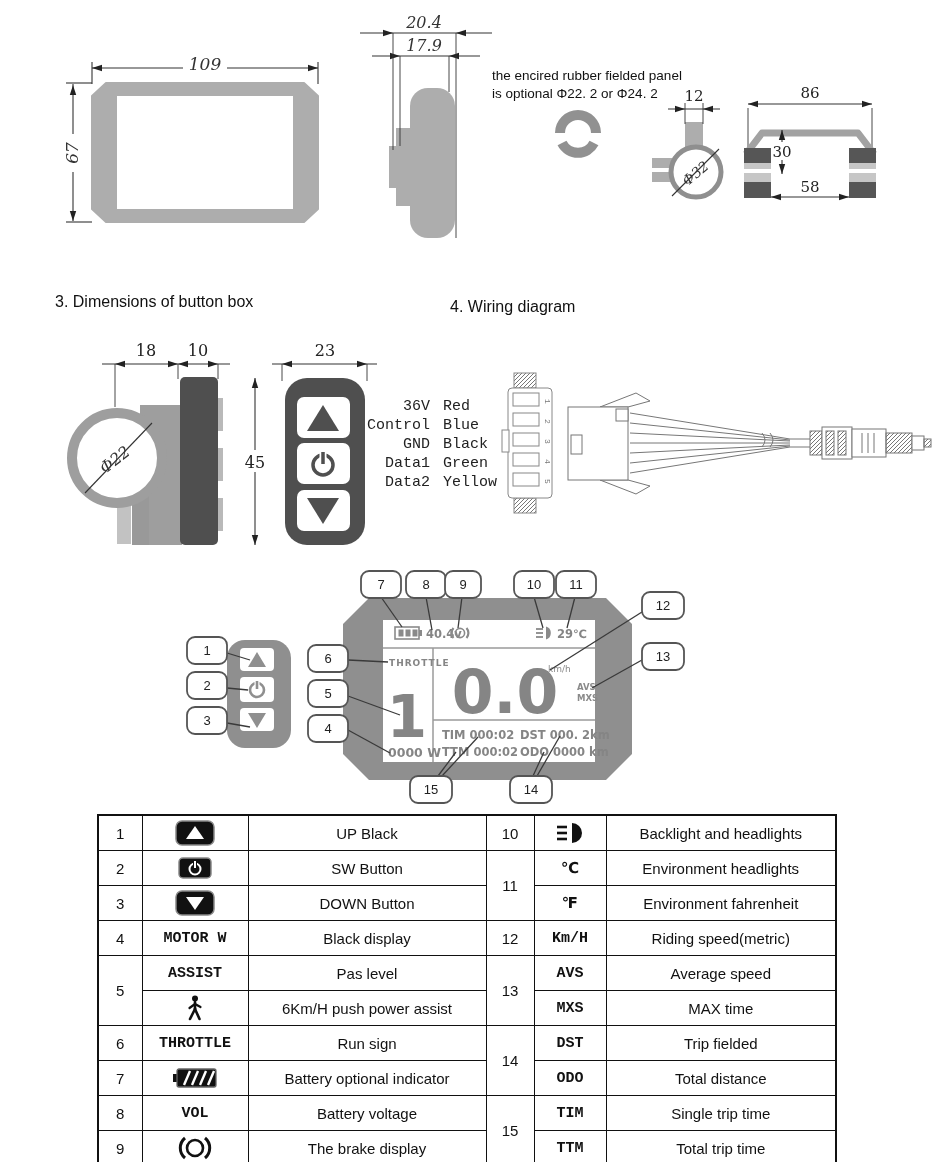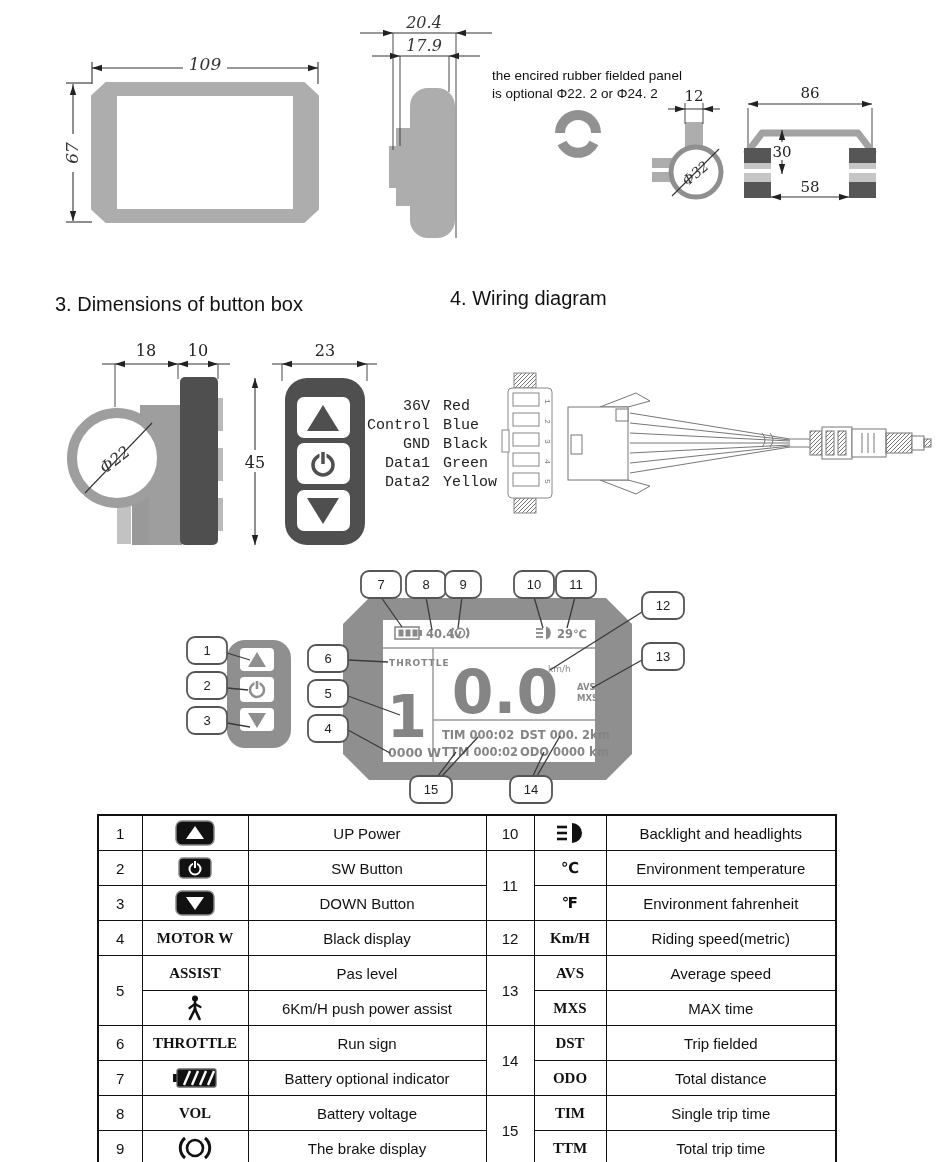--- a/index.html
+++ b/index.html
@@ -1,31 +1,31 @@
 <!DOCTYPE html>
 <html><head>
 <meta charset="utf-8">
 <style>
   html,body{margin:0;padding:0;background:#ffffff;}
   #page{position:relative;width:950px;height:1162px;background:#fff;overflow:hidden;
         font-family:"Liberation Sans",sans-serif;color:#1a1a1a;}
   .abs{position:absolute;}
-  .heading{font-size:20px;color:#111;}
+  .heading{font-size:16px;color:#111;}
   
   svg text.dim-i{font-family:"DejaVu Serif",serif;font-style:italic;fill:#333;}
   svg text.dim-u{font-family:"DejaVu Serif",serif;fill:#222;}
   svg text.mono{font-family:"Liberation Mono",monospace;fill:#222;}
   svg text.lcd{font-family:"DejaVu Sans",sans-serif;fill:#858585;font-weight:bold;}
   svg text.lcd-s{font-family:"DejaVu Sans",sans-serif;fill:#8a8a8a;}
   svg text.co{font-family:"Liberation Sans",sans-serif;fill:#222;font-size:13px;}
   
   table.spec{border-collapse:collapse;table-layout:fixed;width:738px;border:2px solid #111;}
   table.spec td{border:1.5px solid #111;text-align:center;vertical-align:middle;
                 height:34px;padding:0;font-size:15px;color:#111;overflow:hidden;}
-  td.sym{font-family:Liberation Serif, serif;font-weight:bold;font-size:16px;margin-top:48px;}
+  td.sym{font-family:Liberation Mono, monospace;font-weight:bold;font-size:16px;margin-top:48px;}
   td.deg{font-family:"DejaVu Sans",sans-serif;font-weight:bold;font-size:17px;}
   td.icn svg{vertical-align:middle;}
 </style>
 </head>
 <body>
 
 <div id="page">
 
   <svg class="abs" style="left:0;top:0" width="950" height="280" viewBox="0 0 950 280">
 
@@ -119,21 +119,21 @@
       <rect x="772" y="142" width="20" height="18" fill="#fff"></rect>
       <text class="dim-u" x="782" y="157" font-size="15" text-anchor="middle">30</text>
       <line x1="771" y1="197" x2="849" y2="197" stroke="#333" stroke-width="1.1"></line>
       <polygon points="771,197 781,193.8 781,200.2" fill="#222"></polygon>
       <polygon points="849,197 839,193.8 839,200.2" fill="#222"></polygon>
       <text class="dim-u" x="810" y="192" font-size="15" text-anchor="middle">58</text>
     </g>
   </svg>
 
   <div class="abs heading" style="left:55px;top:293px">3. Dimensions of button box</div>
-  <div class="abs heading" style="left:450px;top:287px">4. Wiring diagram</div>
+  <div class="abs heading" style="left:450px;top:298px">4. Wiring diagram</div>
 
   <svg class="abs" style="left:0;top:335px" width="950" height="235" viewBox="0 0 950 235">
     <defs>
       <pattern id="hatchA" width="4" height="4" patternUnits="userSpaceOnUse">
         <path d="M0,4 L4,0" stroke="#777" stroke-width="1"></path>
       </pattern>
     </defs>
 
     <g>
       <line x1="102" y1="29" x2="230" y2="29" stroke="#333" stroke-width="1.1"></line>
@@ -403,21 +403,21 @@
       </colgroup>
       <tbody>
           <tr>
         <td>1</td>
         <td class="icn">
           <svg width="42" height="26" viewBox="0 0 42 26">
                 <rect x="2" y="1" width="38" height="24" rx="6" fill="#111" stroke="#888" stroke-width="1.5"></rect>
                 <polygon points="21,6 30,19 12,19" fill="#fff"></polygon>
               </svg>
         </td>
-        <td>UP Power</td>
+        <td>UP Black</td>
         <td>10</td>
         <td class="icn">
           <svg width="36" height="24" viewBox="0 0 36 24">
                 <line x1="5" y1="6" x2="15" y2="6" stroke="#111" stroke-width="2.6"></line>
                 <line x1="5" y1="12" x2="15" y2="12" stroke="#111" stroke-width="2.6"></line>
                 <line x1="5" y1="18" x2="15" y2="18" stroke="#111" stroke-width="2.6"></line>
                 <path d="M20,2 A 10,10 0 0 1 20,22 Z" fill="#111"></path>
               </svg>
         </td>
         <td>Backlight and headlights</td>
@@ -428,21 +428,21 @@
           <svg width="38" height="24" viewBox="0 0 38 24">
                 <rect x="3" y="2" width="32" height="20" rx="4" fill="#111" stroke="#888" stroke-width="1.5"></rect>
                 <circle cx="19" cy="13" r="5.5" stroke="#fff" stroke-width="2" fill="none"></circle>
                 <line x1="19" y1="4" x2="19" y2="10" stroke="#111" stroke-width="4"></line>
                 <line x1="19" y1="5" x2="19" y2="12" stroke="#fff" stroke-width="2"></line>
               </svg>
         </td>
         <td>SW Button</td>
         <td rowspan="2">11</td>
         <td class="deg">℃</td>
-        <td>Environment temperature</td>
+        <td>Environment headlights</td>
       </tr>
       <tr>
         <td>3</td>
         <td class="icn">
           <svg width="42" height="26" viewBox="0 0 42 26">
                 <rect x="2" y="1" width="38" height="24" rx="6" fill="#111" stroke="#888" stroke-width="1.5"></rect>
                 <polygon points="12,7 30,7 21,20" fill="#fff"></polygon>
               </svg>
         </td>
         <td>DOWN Button</td>

